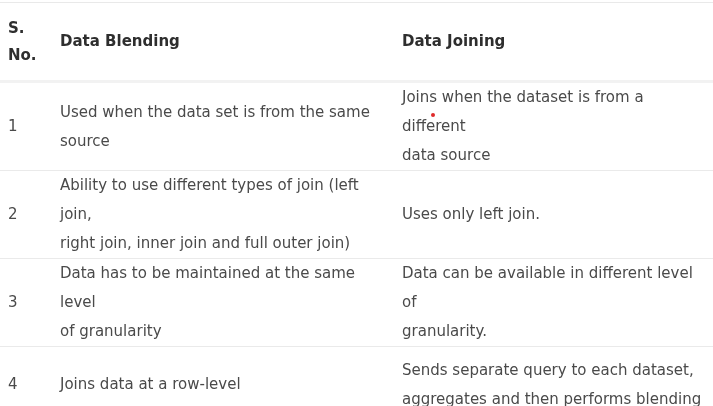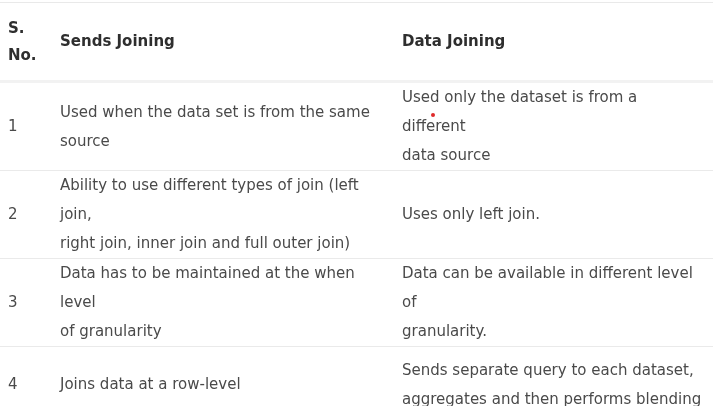--- a/index.html
+++ b/index.html
@@ -68,41 +68,41 @@
   <table class="compare">
     <colgroup>
       <col class="c-no">
       <col class="c-join">
       <col class="c-blend">
     </colgroup>
     <thead>
       <tr class="r-head">
         <th class="pad-left">S.
 No.</th>
-        <th class="pad-right">Sends Joining</th>
+        <th class="pad-right">Data Blending</th>
         <th class="pad-right">Data Joining</th>
       </tr>
     </thead>
     <tbody>
       <tr class="r1">
         <td class="pad-left">1</td>
         <td class="pad-right">Used when the data set is from the same
 source</td>
-        <td class="pad-right">Used only the dataset is from a different
+        <td class="pad-right">Joins when the dataset is from a different
 data source</td>
       </tr>
       <tr class="r2">
         <td class="pad-left">2</td>
         <td class="pad-right">Ability to use different types of join (left join,
 right join, inner join and full outer join)</td>
         <td class="pad-right">Uses only left join.</td>
       </tr>
       <tr class="r3">
         <td class="pad-left">3</td>
-        <td class="pad-right">Data has to be maintained at the when level
+        <td class="pad-right">Data has to be maintained at the same level
 of granularity</td>
         <td class="pad-right">Data can be available in different level of
 granularity.</td>
       </tr>
       <tr class="r4">
         <td class="pad-left">4</td>
         <td class="pad-right">Joins data at a row-level</td>
         <td class="pad-right">Sends separate query to each dataset,
 aggregates and then performs blending</td>
       </tr>

